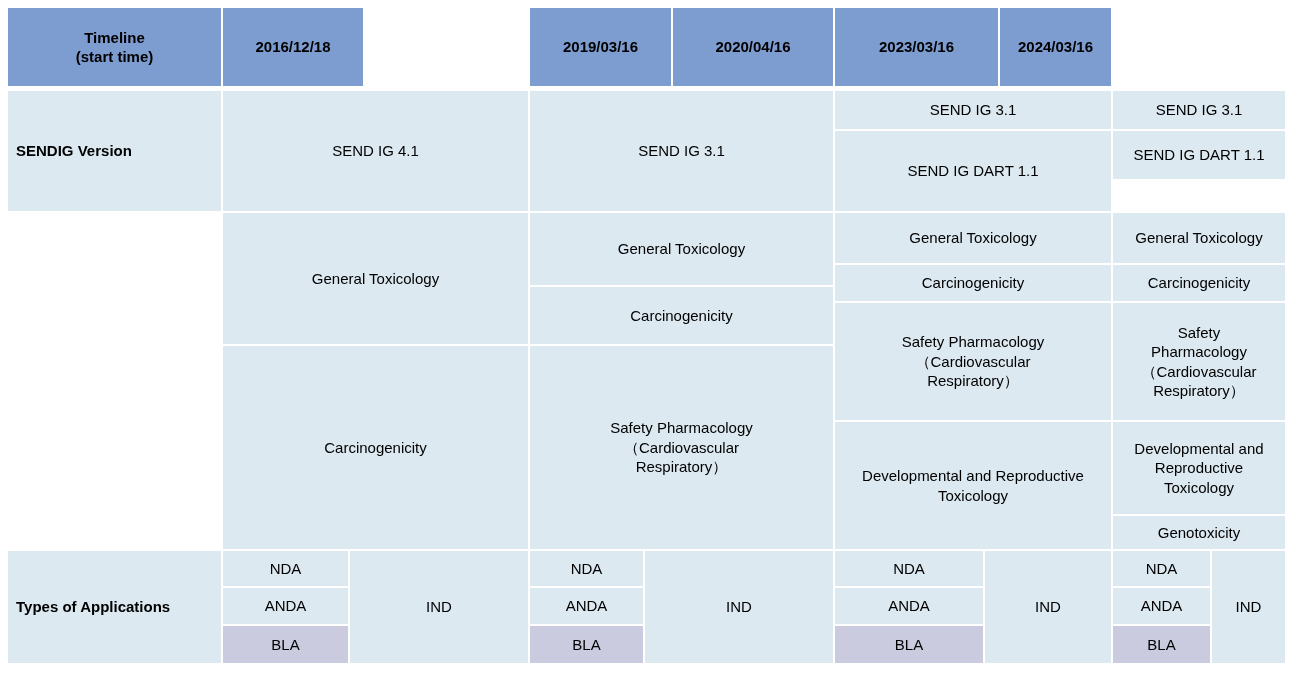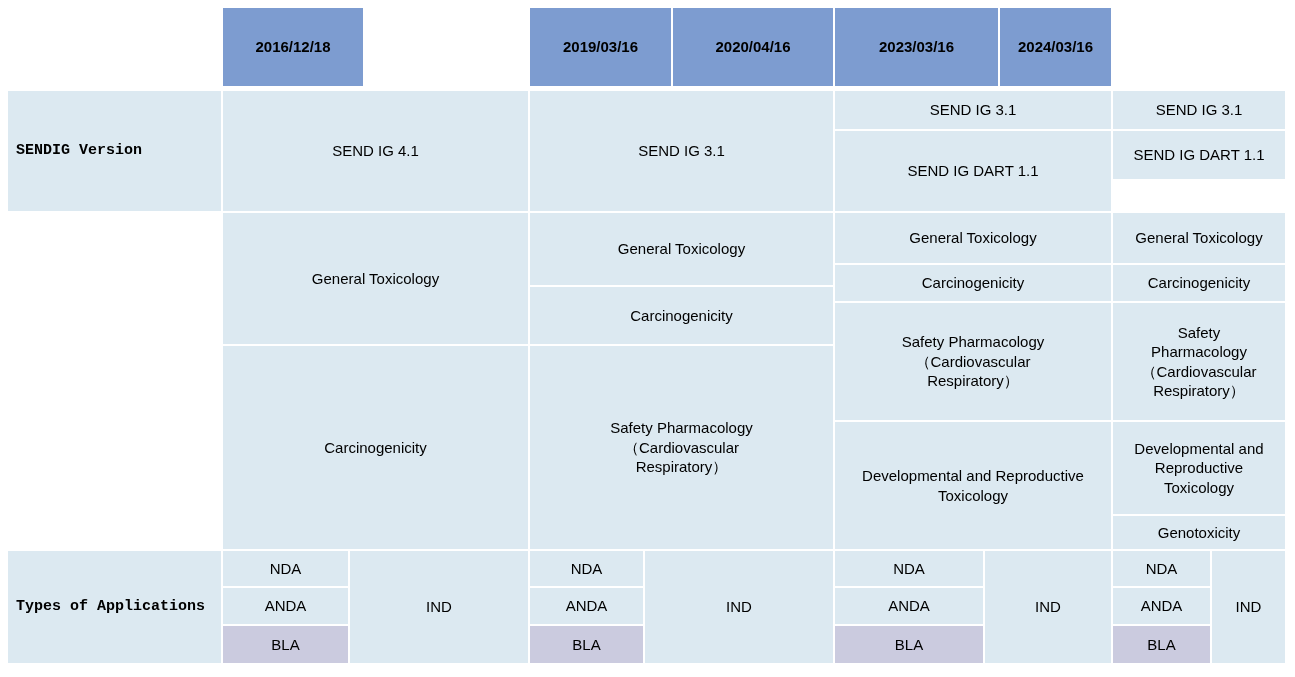--- a/index.html
+++ b/index.html
@@ -30,29 +30,30 @@
   }
   .hdr{
     background:var(--header-bg);
     font-weight:bold;
     margin-bottom:3px;
   }
   .lbl{
     font-weight:bold;
     justify-content:flex-start;text-align:left;
     padding-left:8px;
-    font-family:Liberation Mono, monospace;
   }
   .bla{background:var(--bla-bg);}
 </style>
 </head>
 <body>
 
 <div class="table-wrap">
 
+  <div class="cell hdr" style="grid-area:1/1/2/2">Timeline
+(start time)</div>
   <div class="cell hdr" style="grid-area:1/2/2/4">2016/12/18</div>
   <div class="cell hdr" style="grid-area:1/5/2/7">2019/03/16</div>
   <div class="cell hdr" style="grid-area:1/7/2/8">2020/04/16</div>
   <div class="cell hdr" style="grid-area:1/8/2/10">2023/03/16</div>
   <div class="cell hdr" style="grid-area:1/10/2/11">2024/03/16</div>
 
   <div class="cell lbl" style="grid-area:2/1/5/2">SENDIG Version</div>
   <div class="cell" style="grid-area:2/2/5/5">SEND IG 4.1</div>
   <div class="cell" style="grid-area:2/5/5/8">SEND IG 3.1</div>
   <div class="cell" style="grid-area:2/8/3/11">SEND IG 3.1</div>

